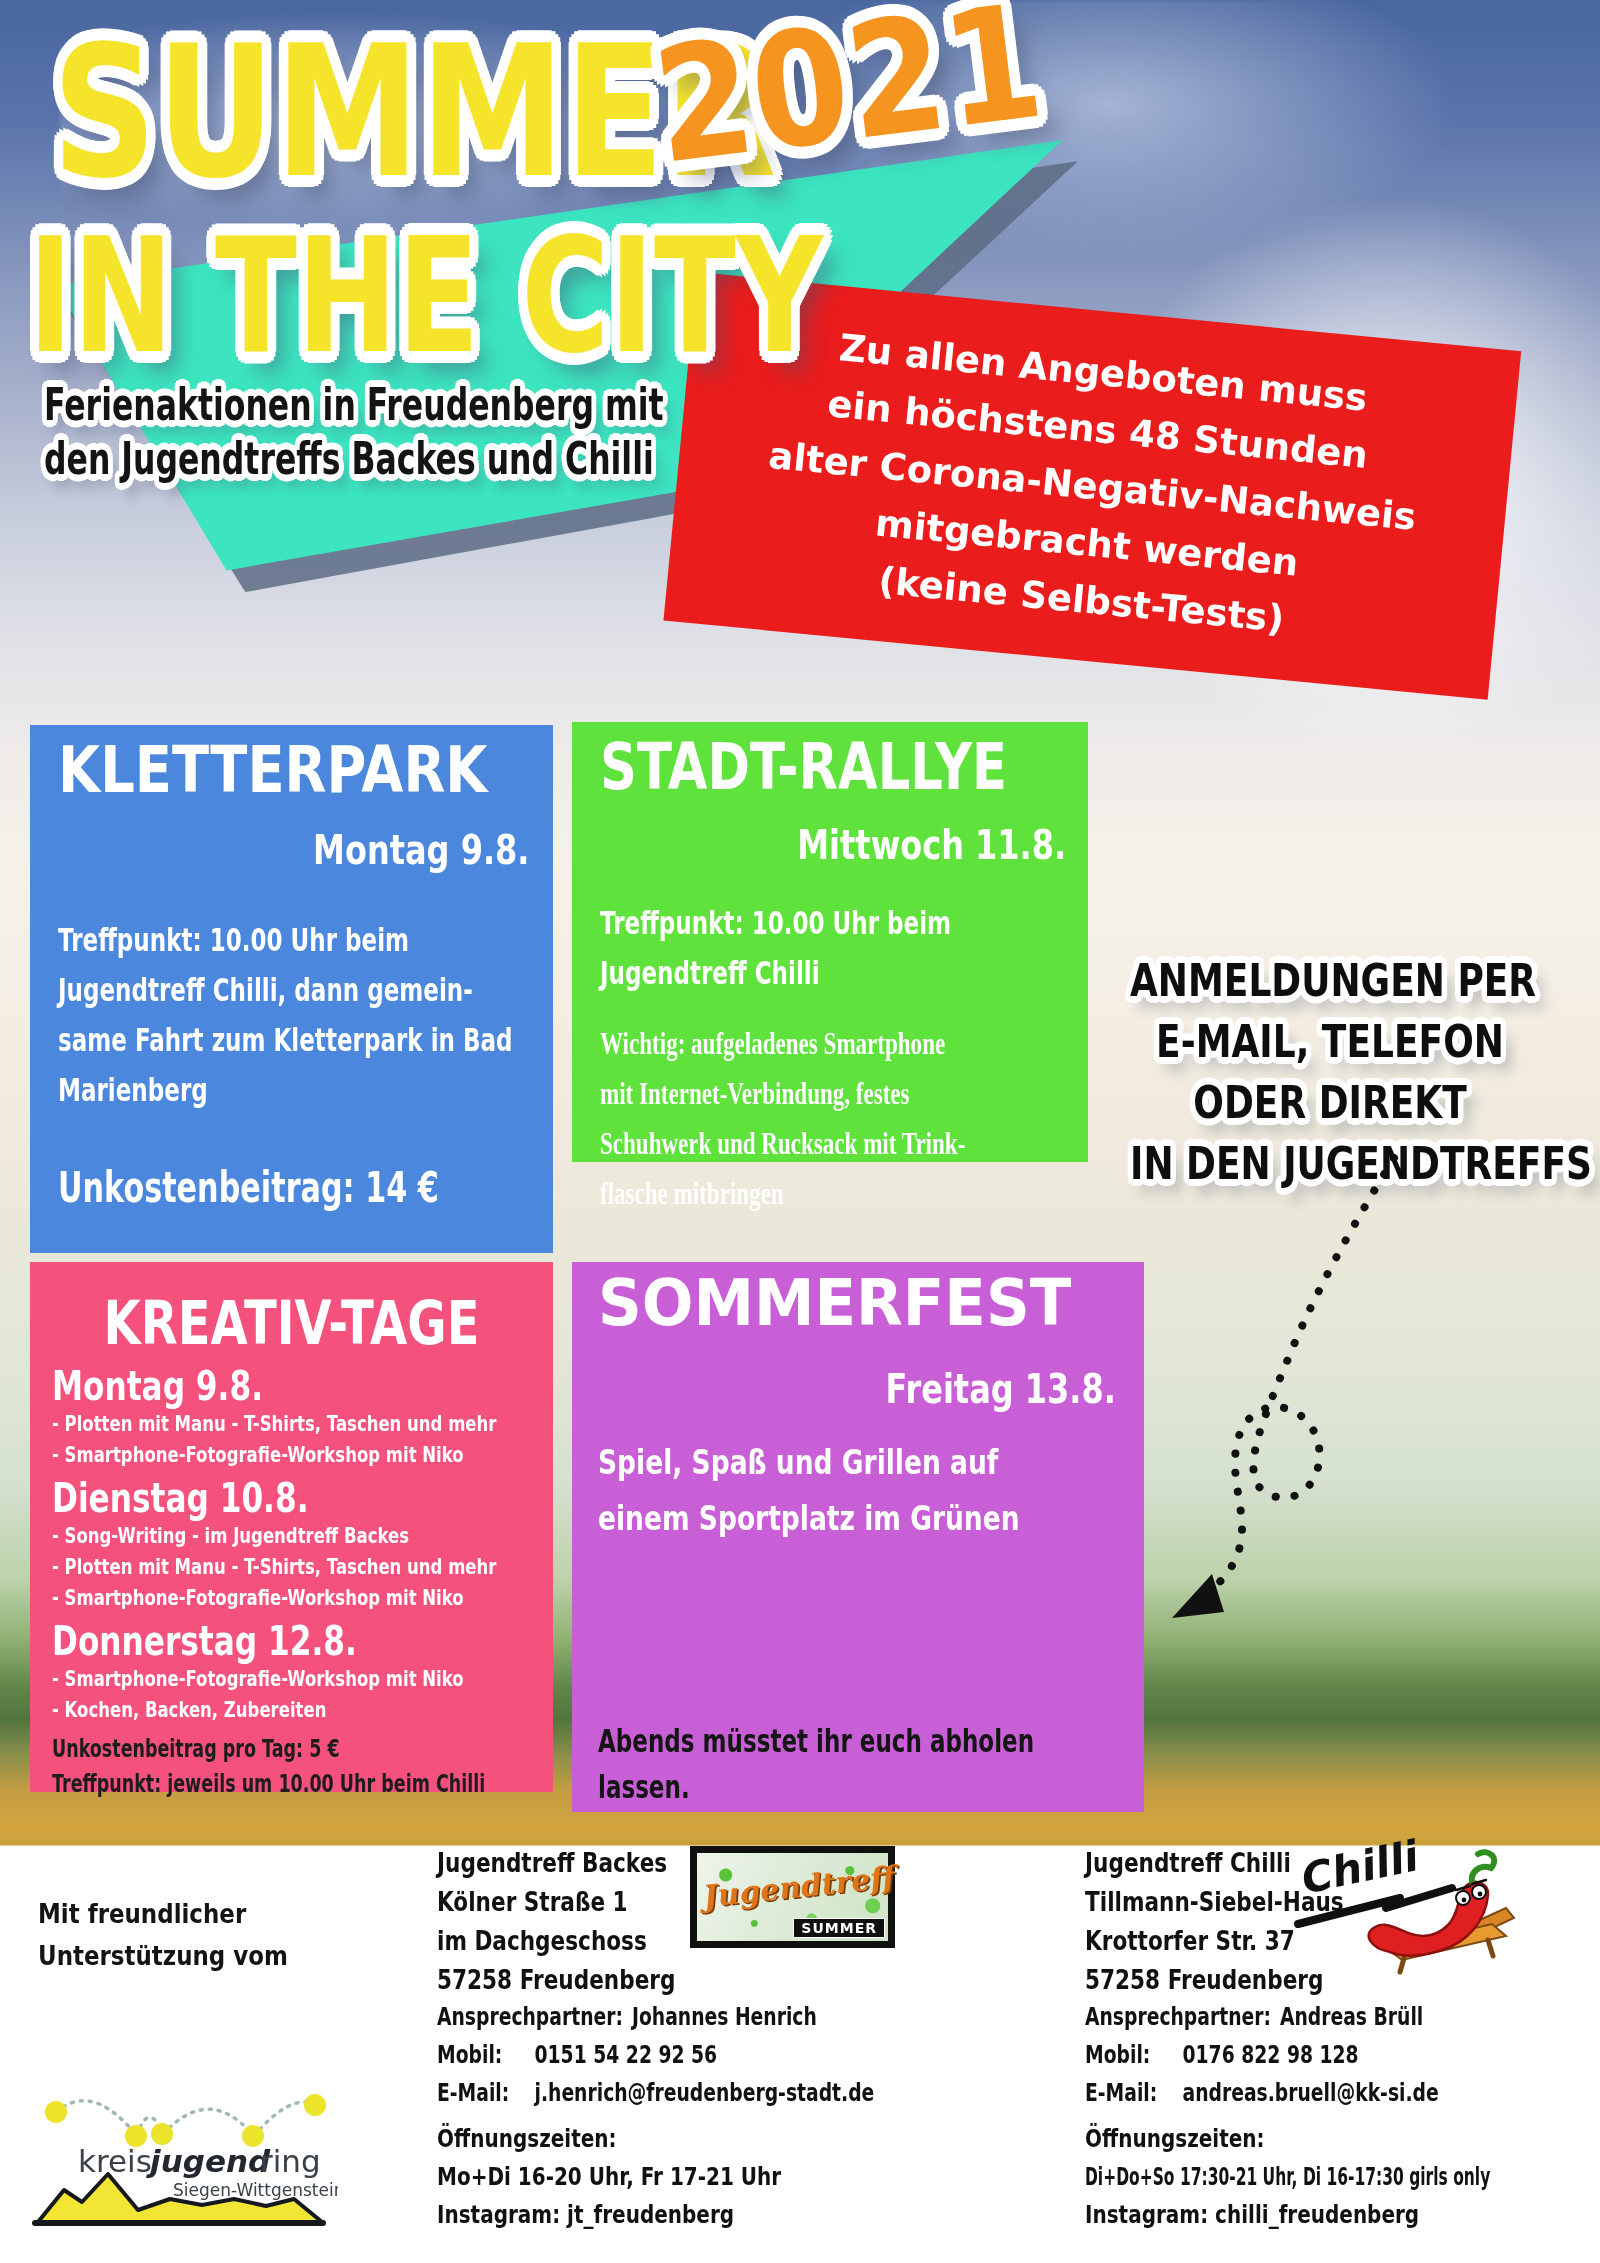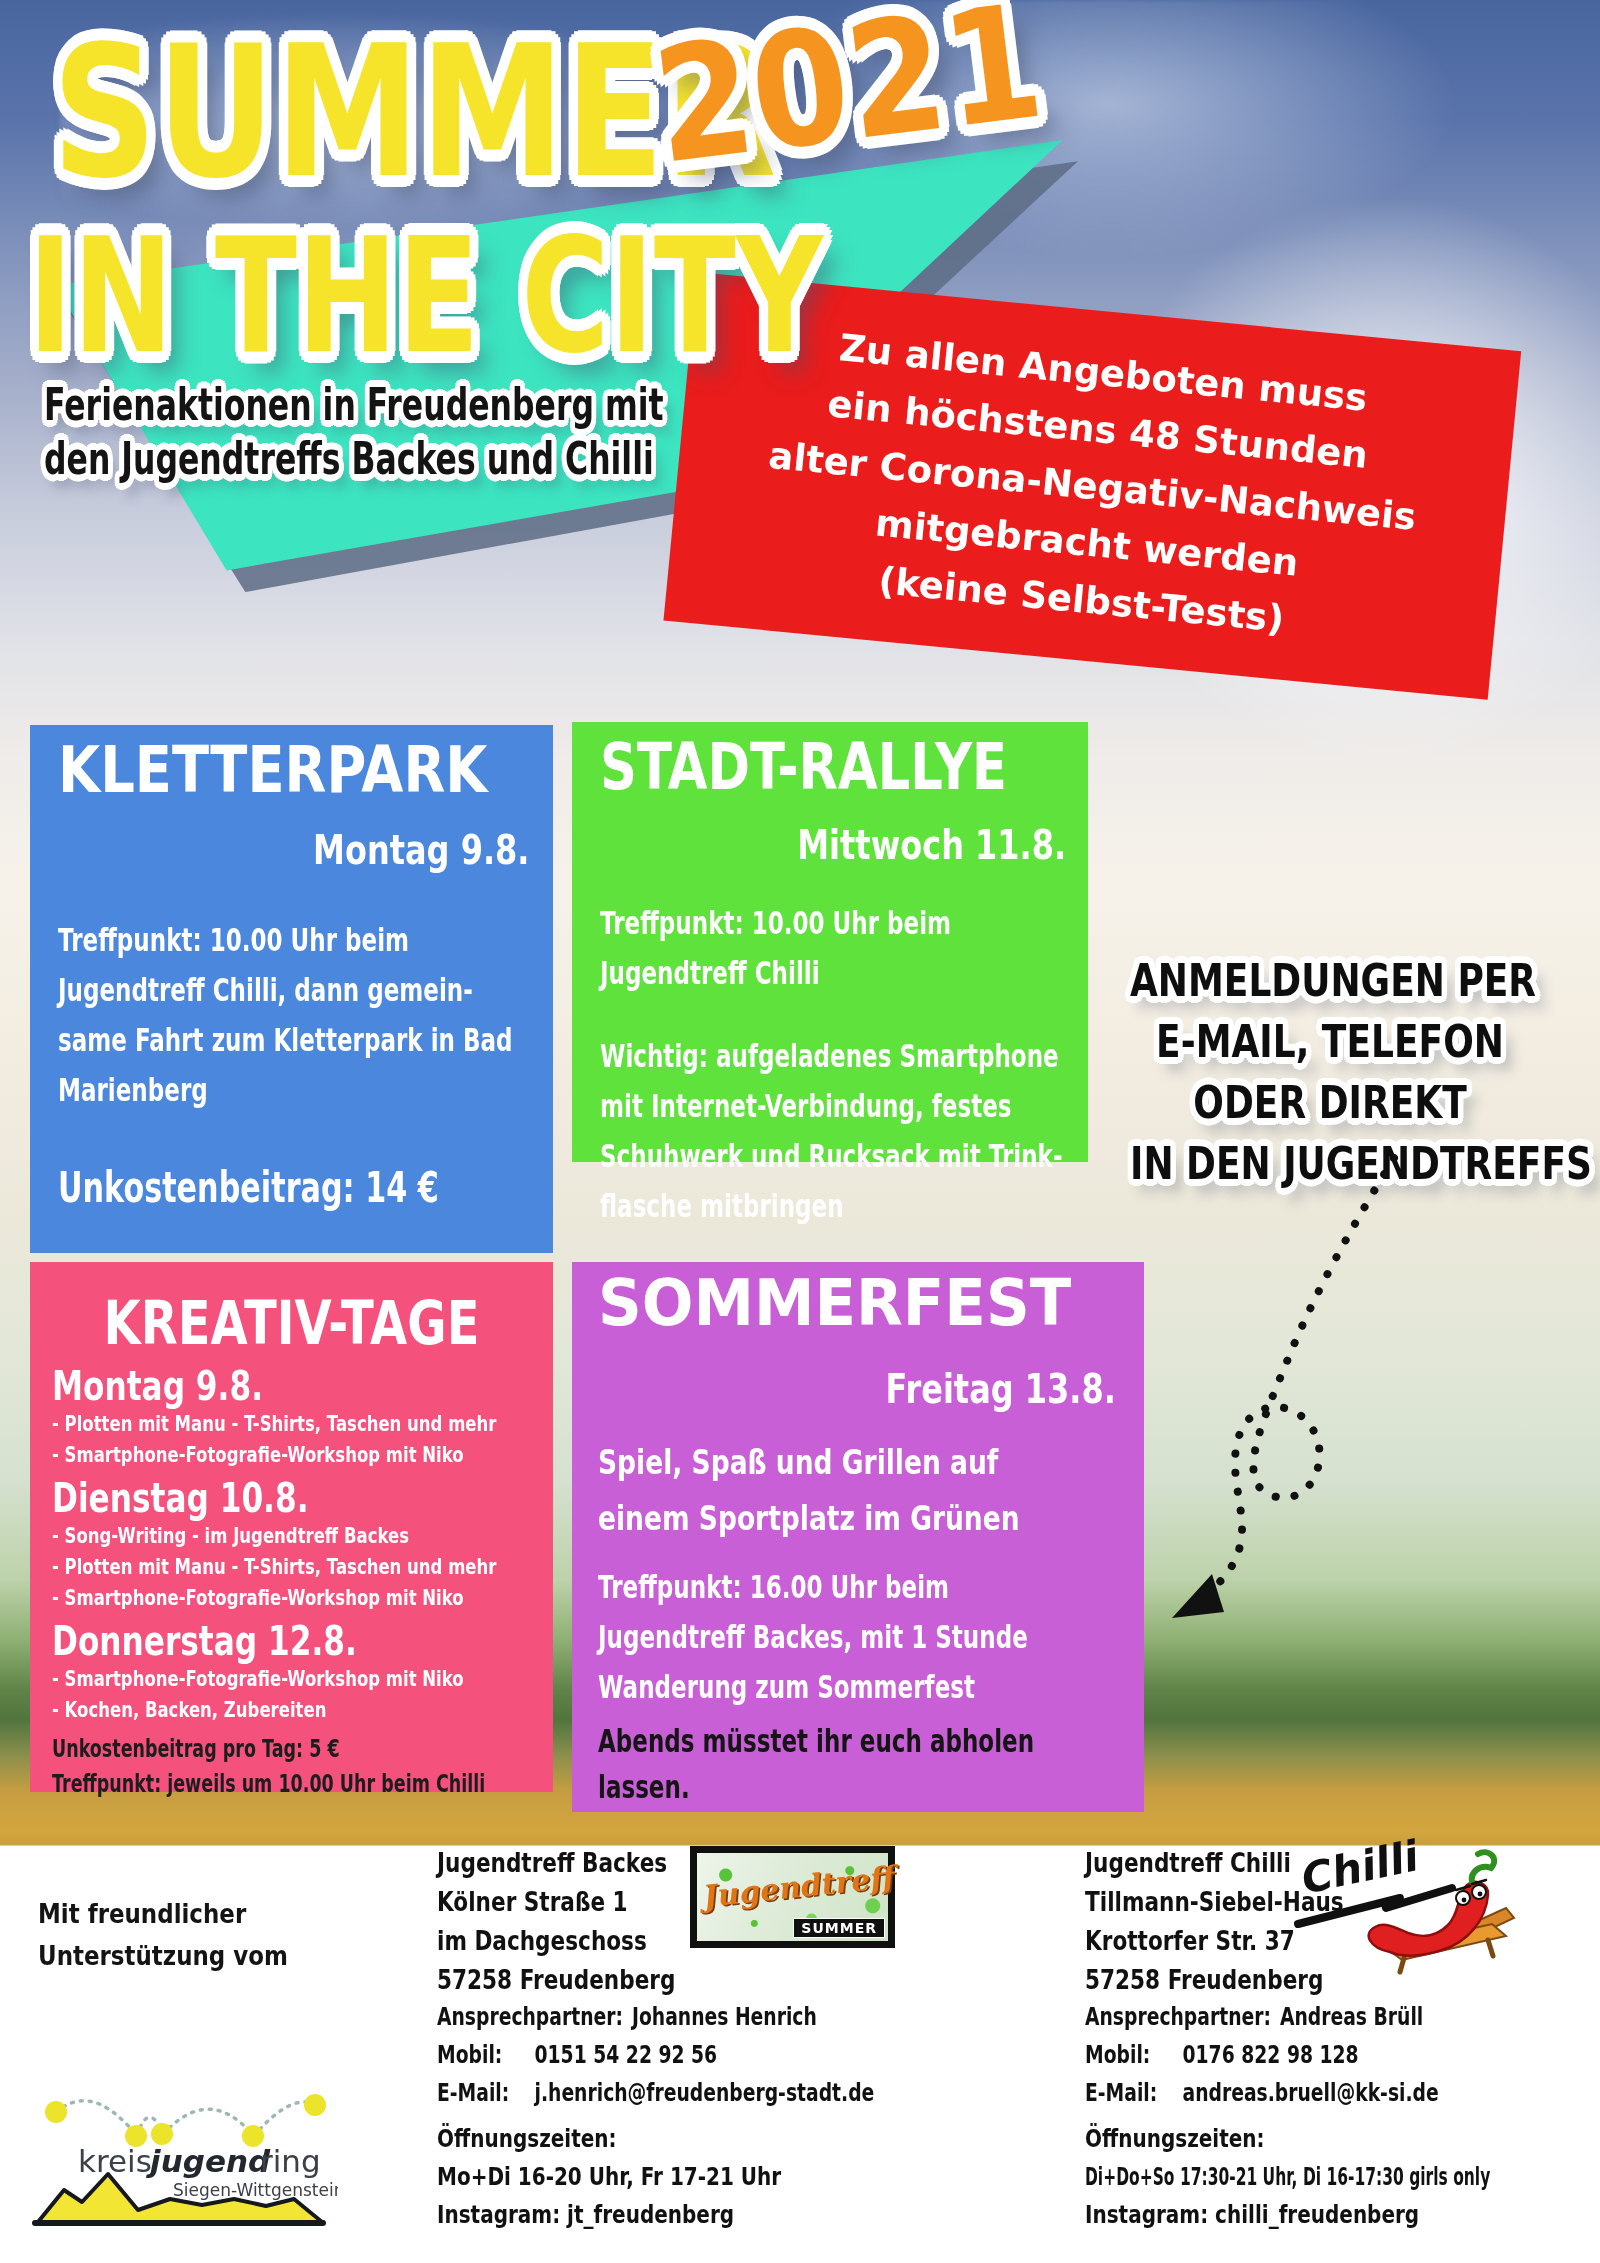--- a/index.html
+++ b/index.html
@@ -144,21 +144,21 @@
     <div class="fee sx72" style="left:28px;top:438px;">Unkostenbeitrag: 14 €</div>
   </div>
 
   <div class="card green">
     <div class="card-h abs sx80" style="left:28px;top:12px;">STADT-RALLYE</div>
     <div class="date" style="right:22px;top:100px;">Mittwoch 11.8.</div>
     <div class="body" style="left:28px;top:176px;">
       <div>Treffpunkt: 10.00 Uhr beim</div>
       <div>Jugendtreff Chilli</div>
     </div>
-    <div class="body" style="left:28px;top:309px;">
+    <div class="body" style="left:28px;top:296px;font-family:Liberation Serif, serif;">
       <div>Wichtig: aufgeladenes Smartphone</div>
       <div>mit Internet-Verbindung, festes</div>
       <div>Schuhwerk und Rucksack mit Trink-</div>
       <div>flasche mitbringen</div>
     </div>
   </div>
 
   <div class="card pink">
     <div class="kt-title sxc80">KREATIV-TAGE</div>
     <div class="day">
@@ -182,25 +182,20 @@
       <div class="kt-foot sx70">Treffpunkt: jeweils um 10.00 Uhr beim Chilli</div>
     </div>
   </div>
 
   <div class="card purple">
     <div class="card-h abs sx95" style="left:26px;top:8px;">SOMMERFEST</div>
     <div class="date" style="right:28px;top:104px;">Freitag 13.8.</div>
     <div class="sf-body1">
       <div>Spiel, Spaß und Grillen auf</div>
       <div>einem Sportplatz im Grünen</div>
-    </div>
-    <div class="body" style="left:26px;top:300px;">
-      <div>Treffpunkt: 16.00 Uhr beim</div>
-      <div>Jugendtreff Backes, mit 1 Stunde</div>
-      <div>Wanderung zum Sommerfest</div>
     </div>
     <div class="sf-note">
       <div>Abends müsstet ihr euch abholen</div>
       <div>lassen.</div>
     </div>
   </div>
 
   <div class="layer reg ow-sm">
     <div>ANMELDUNGEN PER</div>
     <div>E-MAIL, TELEFON</div>

